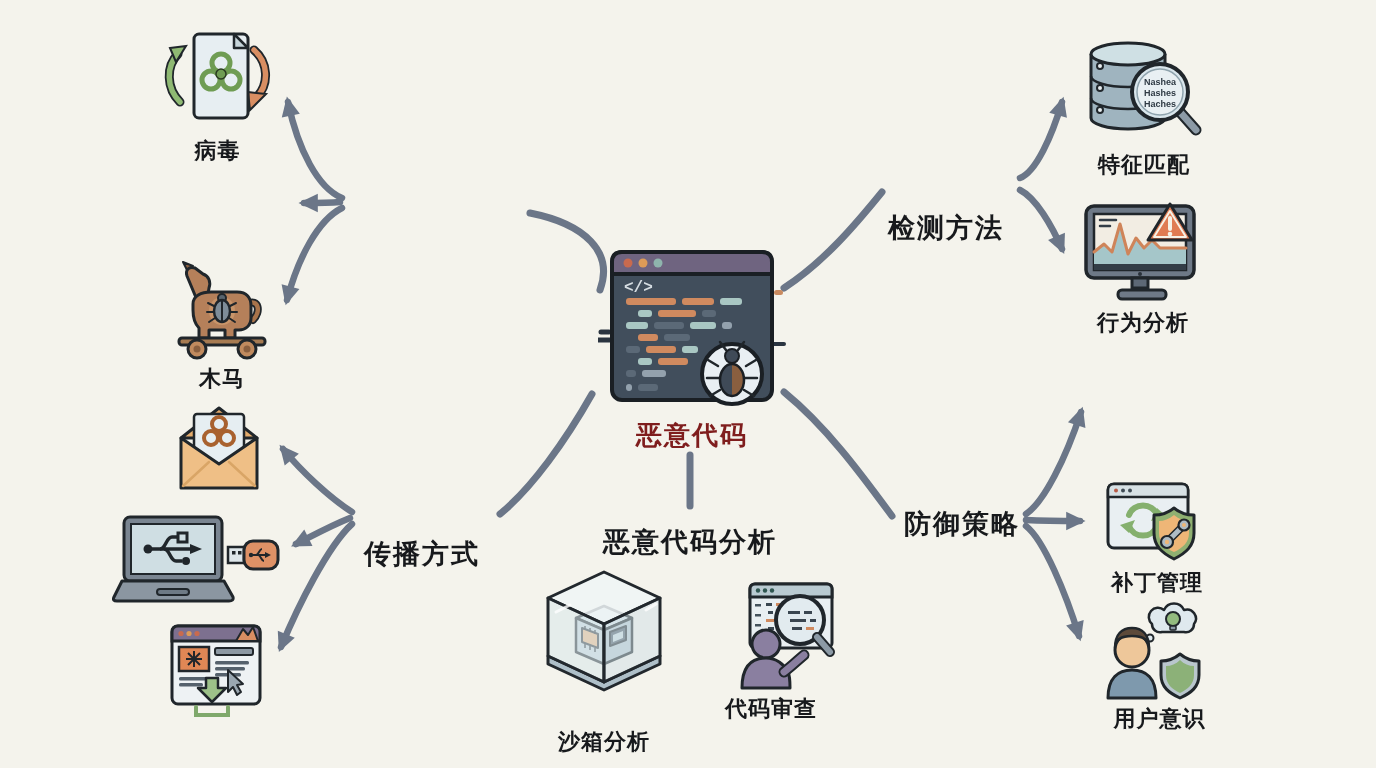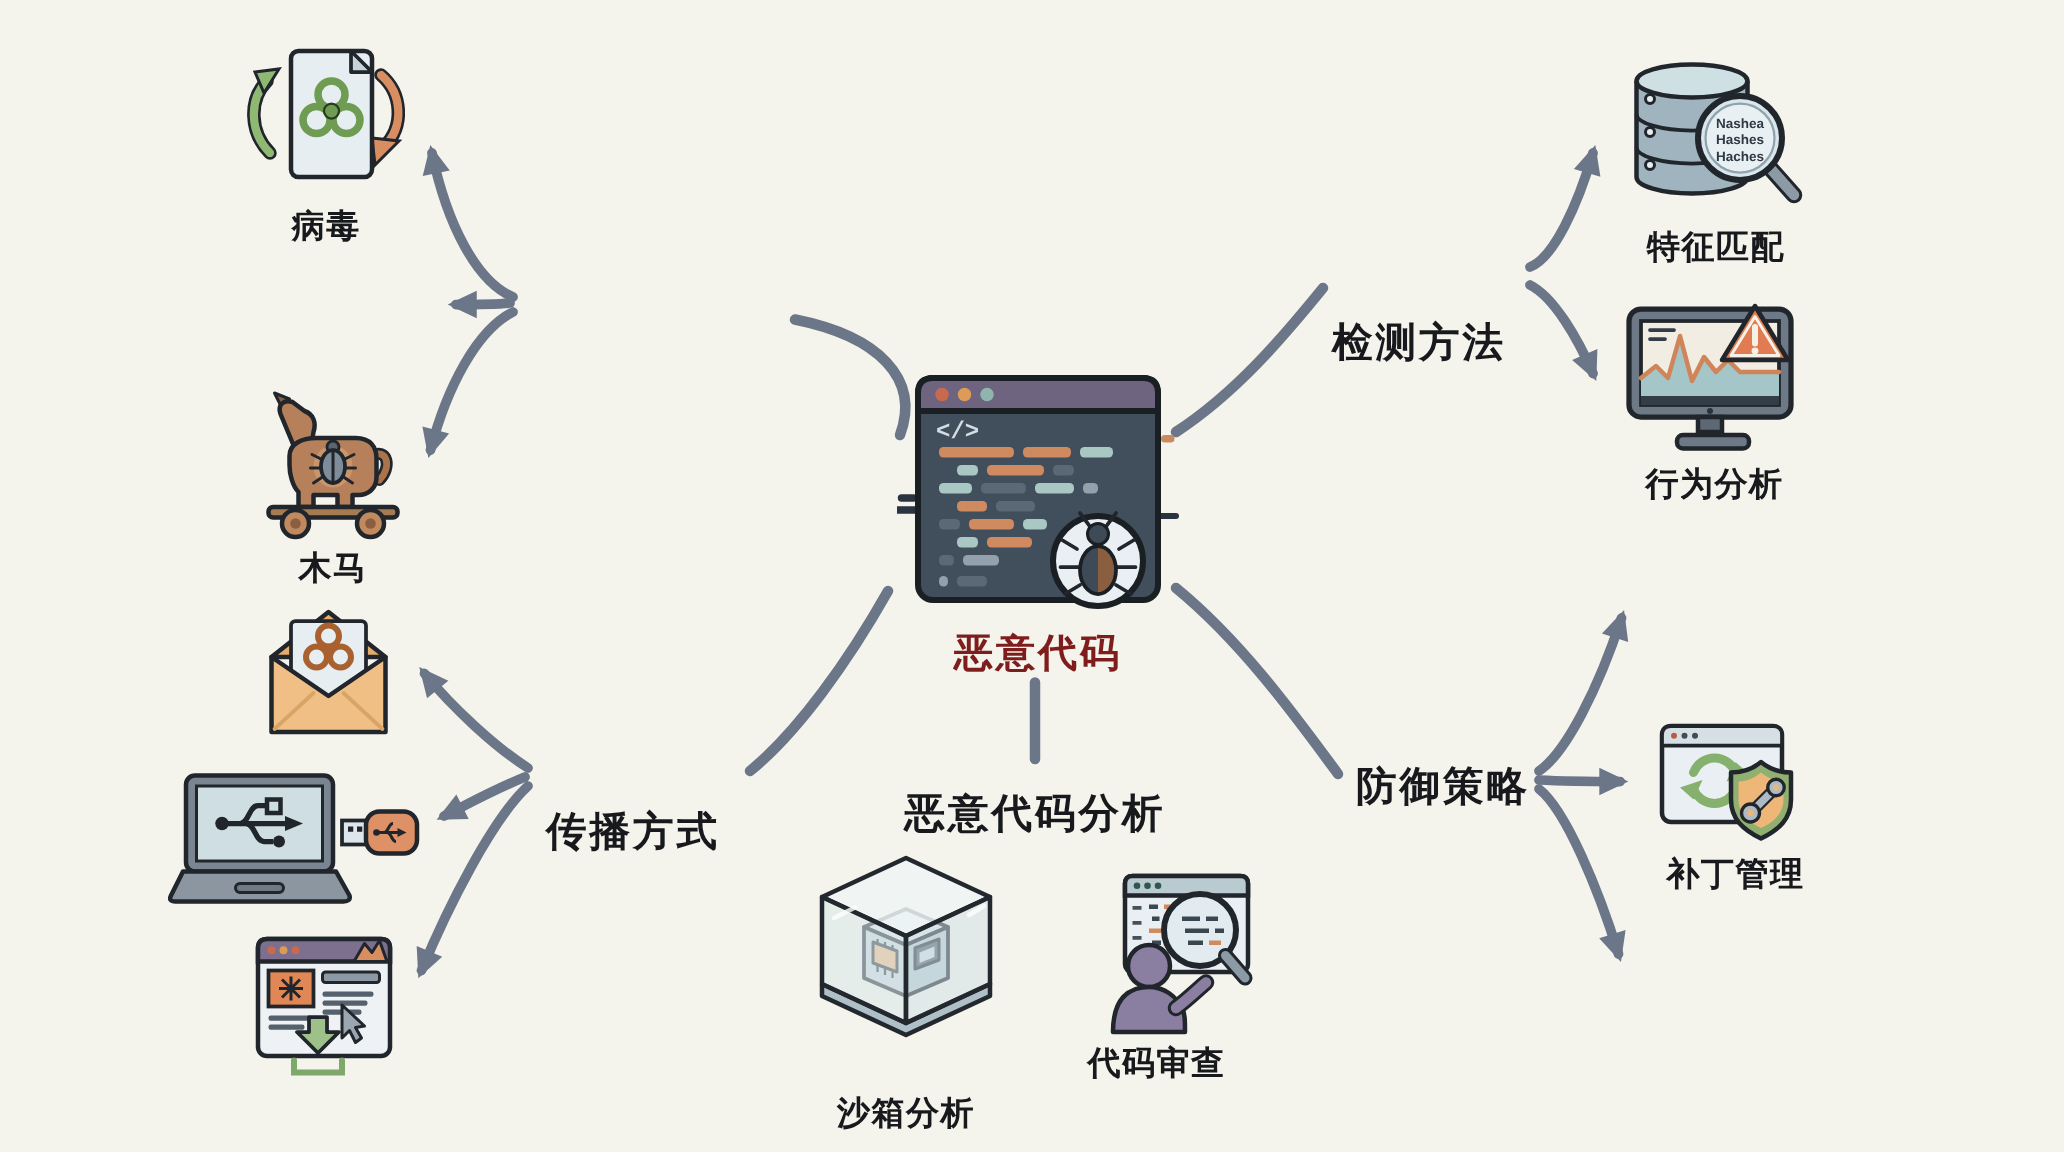--- a/index.html
+++ b/index.html
@@ -309,14 +309,29 @@
       <path d="M66 59 L78 47" stroke="#20262b" stroke-width="8" stroke-linecap="round"></path>
       <path d="M66 59 L78 47" stroke="#aebbc4" stroke-width="5" stroke-linecap="round"></path>
       <circle cx="63" cy="62" r="6" fill="#aebbc4" stroke="#20262b" stroke-width="2.2"></circle>
       <circle cx="63" cy="62" r="2.2" fill="#eeb677"></circle>
       <circle cx="80" cy="45" r="5.5" fill="#aebbc4" stroke="#20262b" stroke-width="2.2"></circle>
       <circle cx="80" cy="45" r="2" fill="#eeb677"></circle>
     </svg>
     <div class="leaf-label">补丁管理</div>
   </div>
 
+  <div class="node" style="left:1102px;top:598px;width:115px;">
+    <svg width="115" height="102" viewBox="0 0 115 102">
+      <path d="M50 26 A9 9 0 0 1 62 12 A11 11 0 0 1 82 12 A9 9 0 0 1 92 26 A8 8 0 0 1 82 34 L60 34 A8 8 0 0 1 50 26 Z" fill="#dfe9ee" stroke="#20262b" stroke-width="2.5" stroke-linejoin="round"></path>
+      <circle cx="71" cy="21" r="7" fill="#93bb7f" stroke="#20262b" stroke-width="2"></circle>
+      <rect x="68" y="28" width="6" height="4" rx="1" fill="#8c9aa6" stroke="#20262b" stroke-width="1.5"></rect>
+      <circle cx="48" cy="40" r="3.5" fill="#dfe9ee" stroke="#20262b" stroke-width="2"></circle>
+      <circle cx="41" cy="48" r="2.2" fill="#dfe9ee" stroke="#20262b" stroke-width="1.5"></circle>
+      <circle cx="30" cy="52" r="17" fill="#eec79a" stroke="#20262b" stroke-width="3"></circle>
+      <path d="M13 50 C13 36 20 30 30 30 C40 30 47 36 47 50 C47 42 42 38 30 38 C18 38 13 42 13 50 Z" fill="#5d4a3a" stroke="#20262b" stroke-width="2.5" stroke-linejoin="round"></path>
+      <path d="M6 100 C6 80 16 72 30 72 C44 72 54 80 54 100 Z" fill="#7e99ad" stroke="#20262b" stroke-width="3" stroke-linejoin="round"></path>
+      <path d="M78 56 C84 61 91 63 97 63 L97 77 C97 89 89 95 78 100 C67 95 59 89 59 77 L59 63 C65 63 72 61 78 56 Z" fill="#b9c6cd" stroke="#20262b" stroke-width="3" stroke-linejoin="round"></path>
+      <path d="M78 62 C82 66 87 68 92 68 L92 77 C92 86 86 91 78 95 C70 91 64 86 64 77 L64 68 C69 68 74 66 78 62 Z" fill="#8cb178"></path>
+    </svg>
+    <div class="leaf-label">用户意识</div>
+  </div>
 
 </div>
 
 </body></html>

